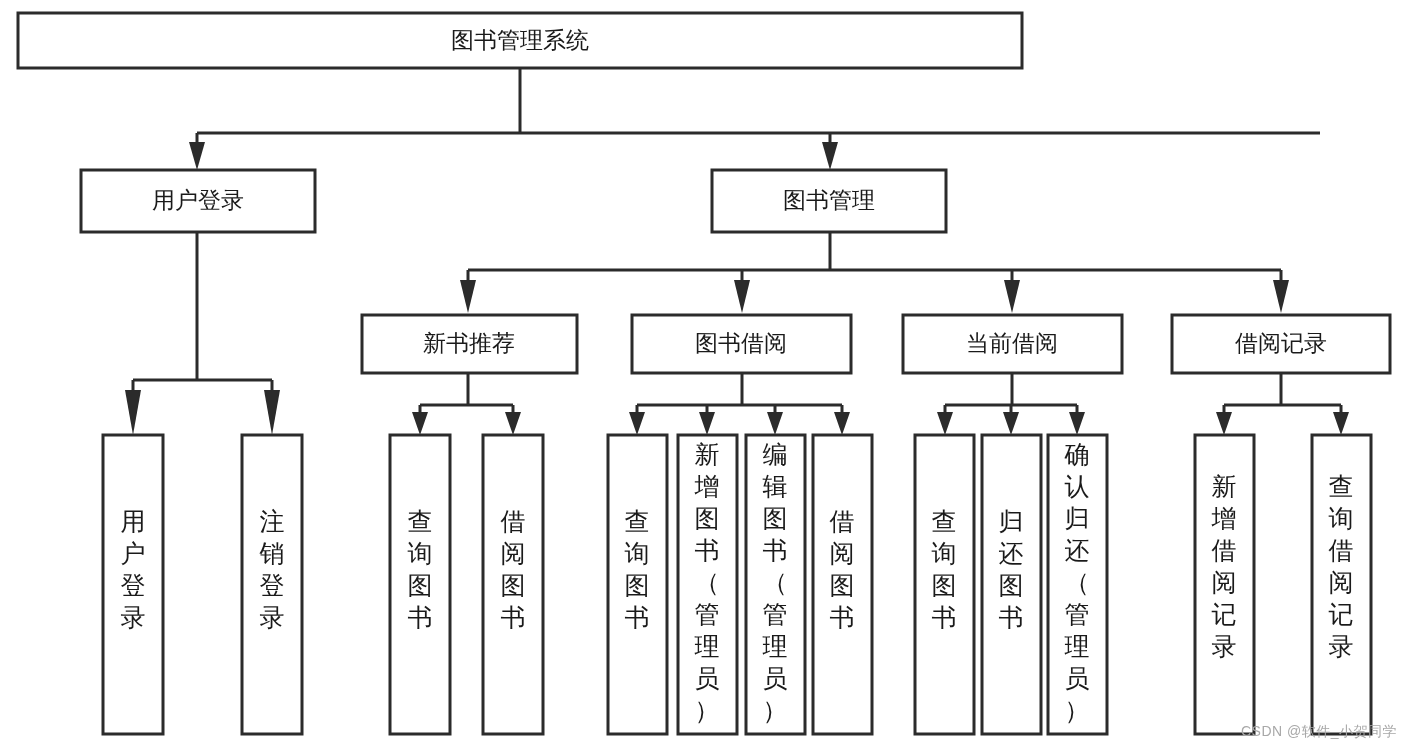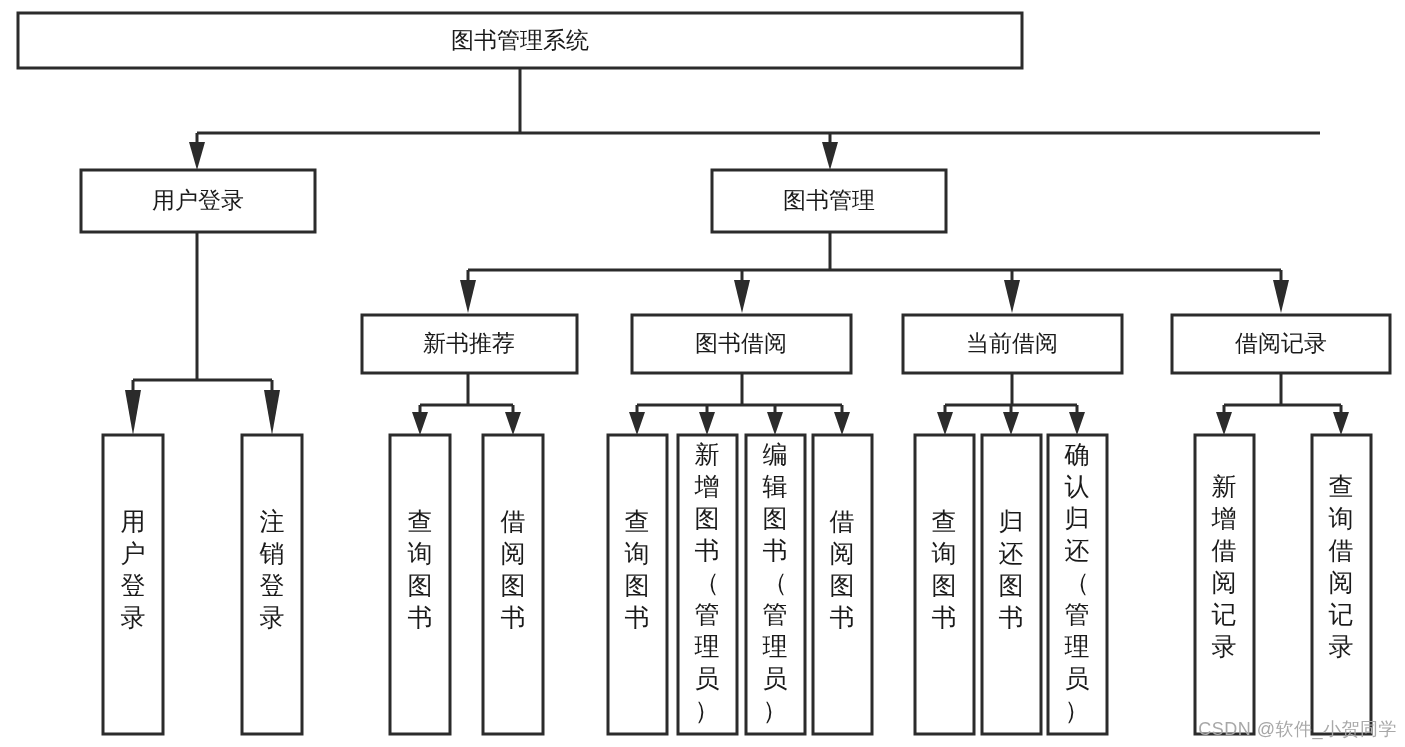--- a/index.html
+++ b/index.html
@@ -51,21 +51,21 @@
     font-family: "Liberation Sans", "DejaVu Sans", sans-serif;
     font-size: 25px;
     fill: #1a1a1a;
     text-anchor: middle;
   }
   .watermark {
     position: absolute;
     right: 8px;
     bottom: 6px;
     font-family: "Liberation Sans", "DejaVu Sans", sans-serif;
-    font-size: 18px;
+    font-size: 14px;
     color: #a8a8a8;
     letter-spacing: 0.5px;
     white-space: nowrap;
     pointer-events: none;
   }
 </style>
 </head>
 <body>
 
 <div id="diagram-root">

